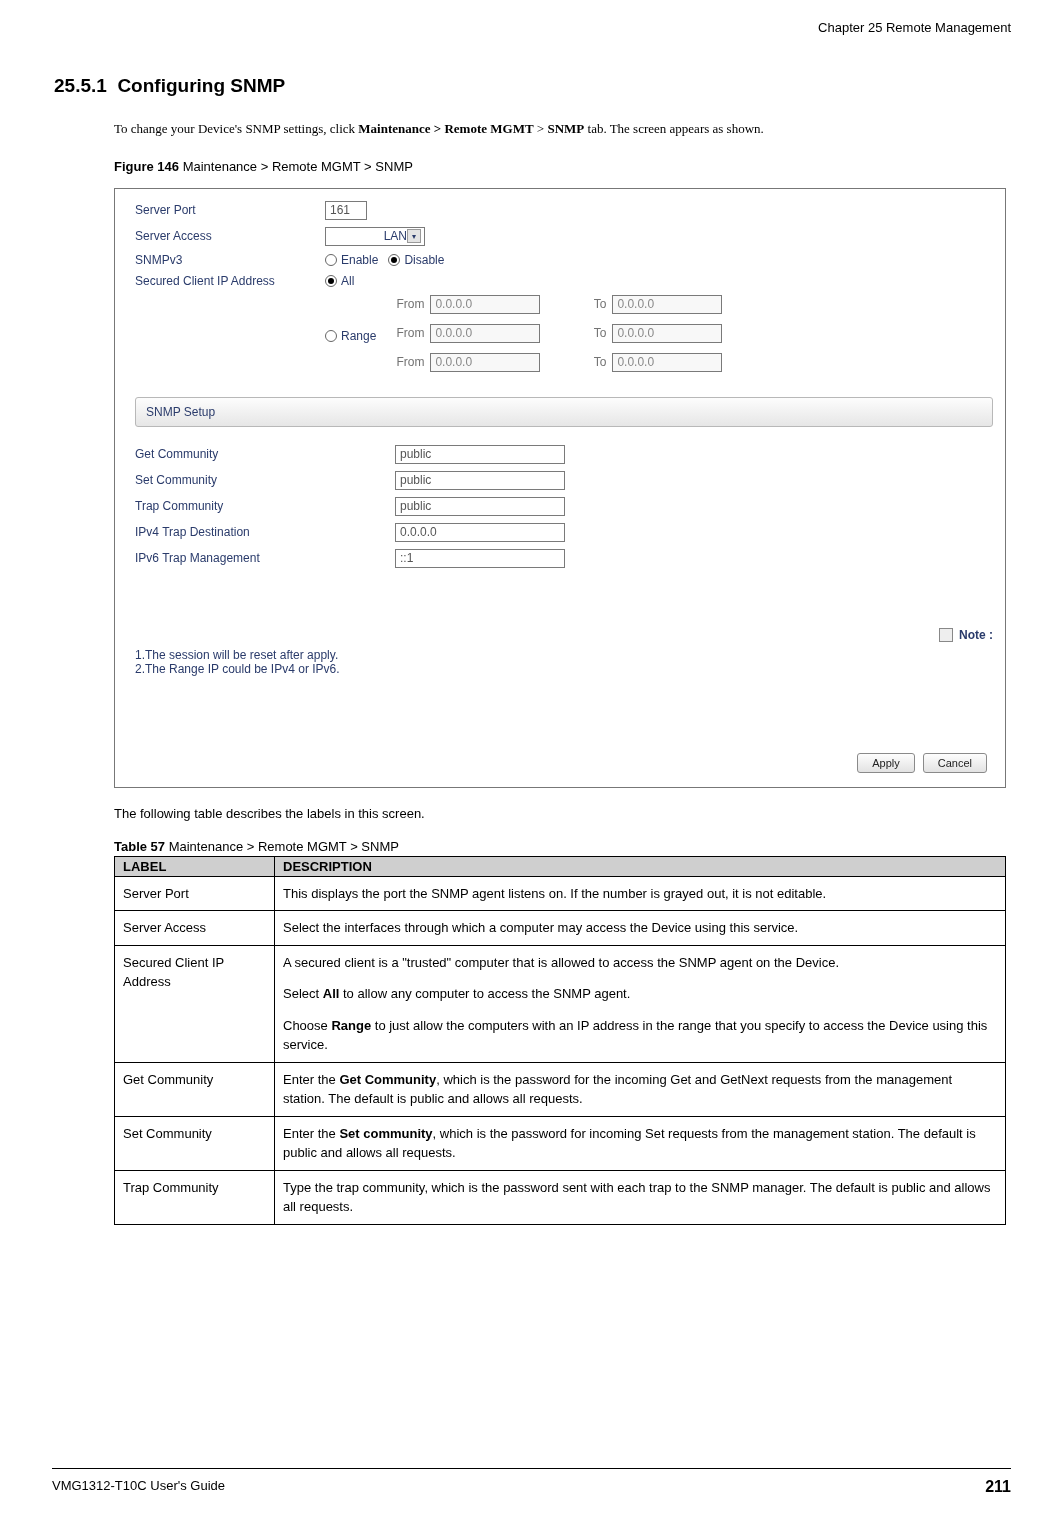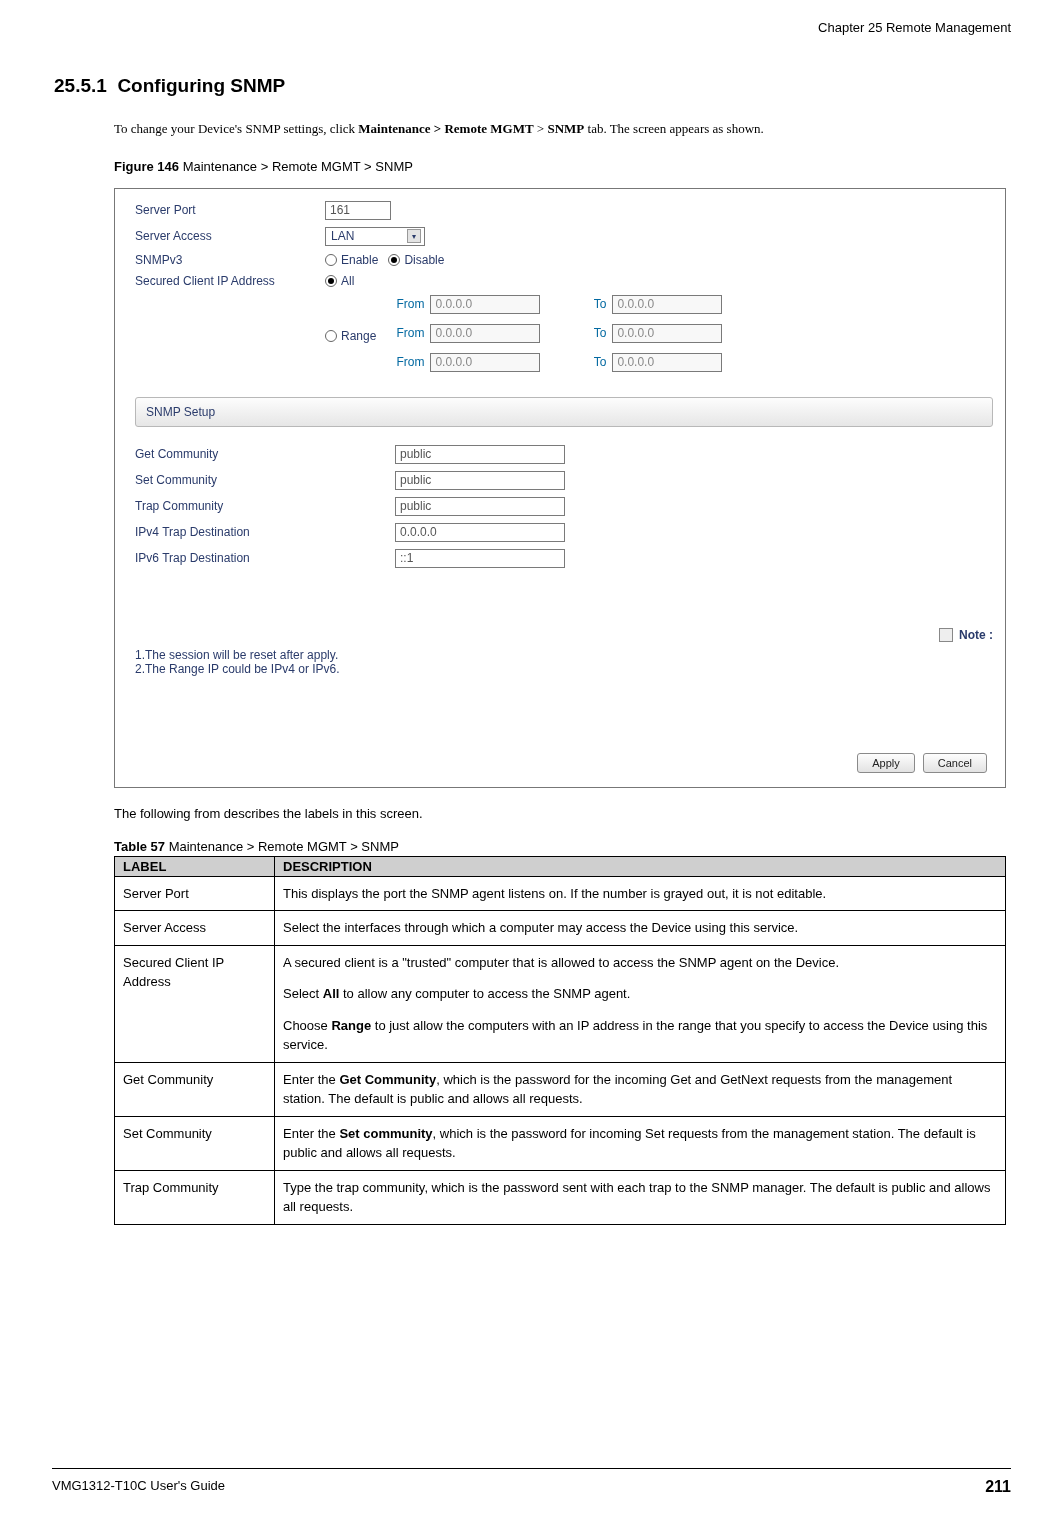--- a/index.html
+++ b/index.html
@@ -70,41 +70,41 @@
     color: #555;
     background: #fff;
   }
   .fig-input.disabled { background: #f8f8f8; color:#888;}
   .fig-select {
     border: 1px solid #7a7a7a;
     height: 19px;
     width: 100px;
     display: inline-flex;
     align-items:center;
-    justify-content:space-between;
+    justify-content:flex-end;
     padding: 0 3px 0 5px;
     font-size: 12px;
     background:#fff;
   }
   .fig-select .arrow {
     width:14px; height:14px;
     background:#e3e3e3;
     border:1px solid #999;
     display:flex; align-items:center; justify-content:center;
     font-size:8px;
   }
   .radio-wrap { display:flex; align-items:center; gap:4px; margin-right:10px; font-size:12px;}
   .radio {
     width:12px;height:12px;border:1px solid #666;border-radius:50%;
     display:inline-flex;align-items:center;justify-content:center;
     background:#fff;
   }
   .radio.checked::after{content:"";width:6px;height:6px;border-radius:50%;background:#000;}
   .range-line { display:flex; align-items:center; gap:6px; margin-bottom:5px; font-size:12px;}
-  .range-line .lbl{ width:30px; color:#0369a1; text-align:right;}
+  .range-line .lbl{ width:30px; color:#737373; text-align:right;}
   .snmp-setup-bar {
     margin-top:20px;
     margin-bottom:18px;
     border:1px solid #b8b8b8;
     border-radius:3px;
     background: linear-gradient(#fdfdfd,#e6e6e6);
     height:30px;
     display:flex;align-items:center;
     padding-left:10px;
     color:#2a3b6b;
@@ -207,21 +207,21 @@
 </p>
 
 <div class="figure-caption">
   <b>Figure 146</b><span>   Maintenance &gt; Remote MGMT &gt; SNMP</span>
 </div>
 
 <div class="figure-box">
 
   <div class="fig-row">
     <span class="fig-label">Server Port</span>
-    <input class="fig-input" style="width: 66px;" value="161">
+    <input class="fig-input" style="width: 42px;" value="161">
   </div>
   <div class="fig-row">
     <span class="fig-label">Server Access</span>
     <div class="fig-select">
       <span>LAN</span>
       <span class="arrow">▾</span>
     </div>
   </div>
   <div class="fig-row">
     <span class="fig-label">SNMPv3</span>
@@ -280,40 +280,40 @@
   </div>
   <div class="fig-row">
     <span class="fig-label" style="width:260px;">Trap Community</span>
     <input class="fig-input" style="width: 170px;" value="public">
   </div>
   <div class="fig-row">
     <span class="fig-label" style="width:260px;">IPv4 Trap Destination</span>
     <input class="fig-input" style="width: 170px;" value="0.0.0.0">
   </div>
   <div class="fig-row">
-    <span class="fig-label" style="width:260px;">IPv6 Trap Destination</span>
+    <span class="fig-label" style="width:260px;">IPv6 Trap Management</span>
     <input class="fig-input" style="width: 170px;" value="::1">
   </div>
 
   <div class="note-block">
     <div class="note-title">
       <span class="note-icon"></span>
       <b>Note :</b>
     </div>
     <div>1.The session will be reset after apply.</div>
     <div>2.The Range IP could be IPv4 or IPv6.</div>
   </div>
 
   <div class="button-row">
     <button class="win-btn">Apply</button>
     <button class="win-btn">Cancel</button>
   </div>
 </div>
 
-<p class="post-fig-para">The following from describes the labels in this screen.</p>
+<p class="post-fig-para">The following table describes the labels in this screen.</p>
 
 <div class="table-caption">
   <b>Table 57</b><span>   Maintenance &gt; Remote MGMT &gt; SNMP</span>
 </div>
 
 <table class="desc-table">
   <thead>
     <tr>
       <th>LABEL</th>
       <th>DESCRIPTION</th>

